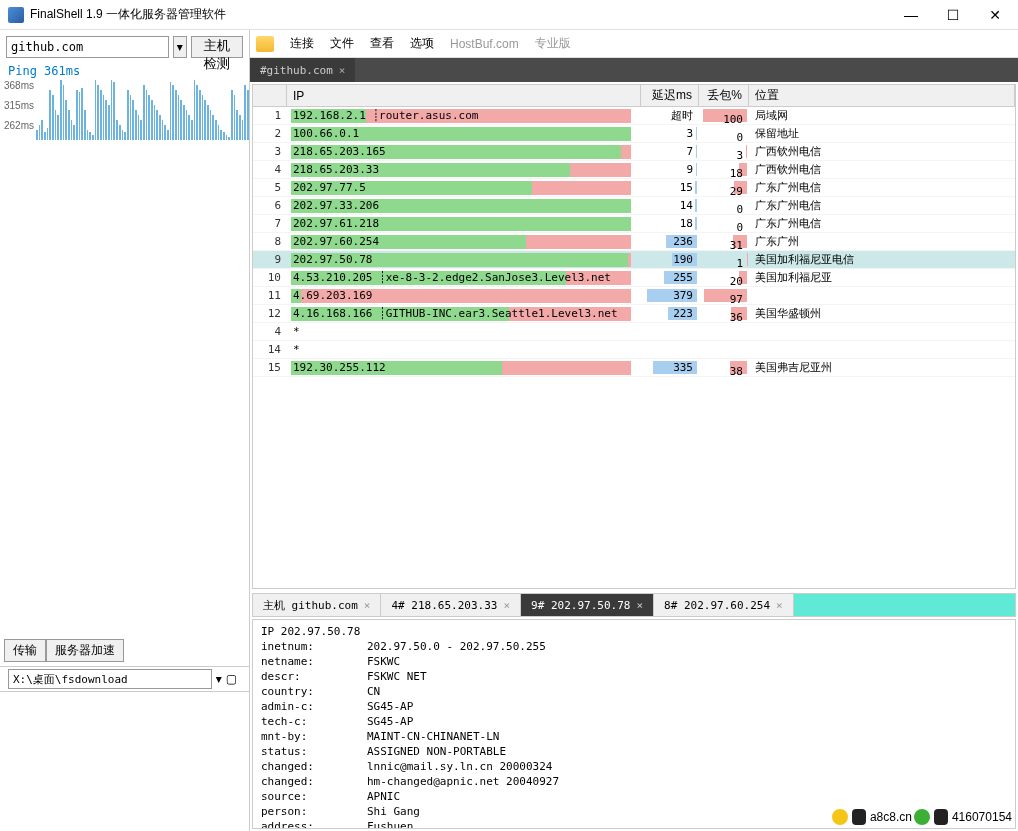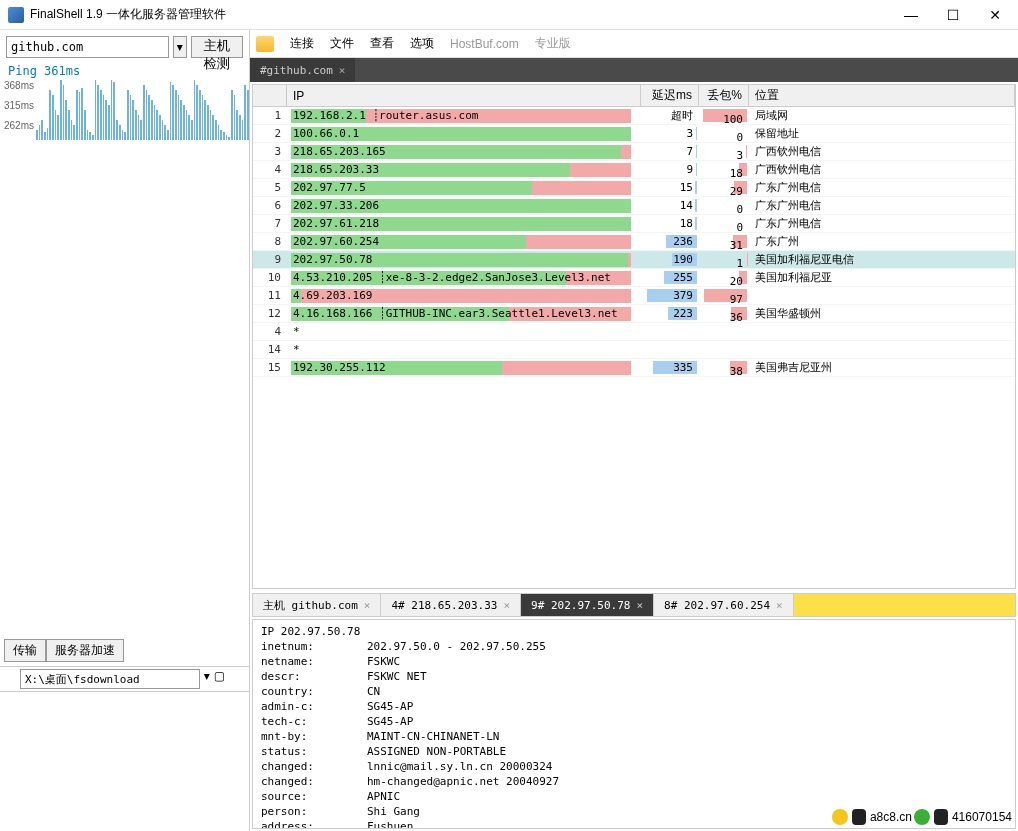--- a/index.html
+++ b/index.html
@@ -19,21 +19,21 @@
 .host-info { padding: 4px 8px; font-family: SimSun, monospace; font-size: 12px; color: #333; line-height: 16px; }
 .ping-line { color: #007acc; font-family: SimSun, monospace; padding: 0 8px; }
 .ping-graph { height: 60px; position: relative; padding-left: 36px; margin-top: 2px; }
 .ping-labels { position: absolute; left: 4px; top: 0; font-size: 10px; color: #666; }
 .ping-labels div { height: 20px; }
 .ping-bars { height: 100%; display: flex; align-items: flex-end; gap: 1px; overflow: hidden; }
 .ping-bar { width: 2px; background: #6db3e0; }
 .left-spacer { flex: 1; }
 .transfer-tabs { display: flex; padding: 4px; gap: 0; }
 .transfer-tab { border: 1px solid #999; background: #f0f0f0; padding: 2px 8px; cursor: pointer; font-size: 12px; }
-.path-row { display: flex; padding: 2px 20px; border-top: 1px solid #ccc; }
+.path-row { display: flex; align-items: center; padding: 2px 8px; border-top: 1px solid #ccc; }
 .path-input { flex: 1; height: 20px; border: 1px solid #999; padding: 0 4px; font-family: Consolas, monospace; font-size: 11px; }
 .path-icons { display: flex; gap: 4px; padding: 0 4px; }
 .path-icons span { cursor: pointer; font-size: 12px; }
 .file-area { flex: 0 0 140px; border-top: 1px solid #ccc; background: #fff; }
 
 .right-panel { flex: 1; display: flex; flex-direction: column; }
 .toolbar { height: 28px; display: flex; align-items: center; padding: 0 6px; gap: 16px; border-bottom: 1px solid #ddd; }
 .folder-icon { width: 18px; height: 16px; background: linear-gradient(#ffd76b, #f5b830); border-radius: 2px; display: inline-block; }
 .toolbar-item { cursor: pointer; font-size: 12px; }
 .toolbar-item.gray { color: #999; }
@@ -60,21 +60,21 @@
 .bar-green { background: #8ed98e; }
 .bar-red { background: #f4a9a9; }
 .tr-delay { width: 58px; justify-content: flex-end; position: relative; }
 .tr-delay-bar { position: absolute; right: 2px; top: 2px; bottom: 2px; background: #a8cef0; z-index: 1; }
 .tr-delay-text { position: relative; z-index: 2; }
 .tr-loss { width: 50px; justify-content: flex-end; position: relative; }
 .tr-loss-bar { position: absolute; right: 2px; top: 2px; bottom: 2px; background: #f4a9a9; z-index: 1; }
 .tr-loss-text { position: relative; z-index: 2; margin-top: 7px; }
 .tr-loc { flex: 1; }
 
-.bottom-tabs { height: 24px; display: flex; align-items: stretch; border: 1px solid #ccc; margin: 2px; background: #fde047; }
+.bottom-tabs { height: 24px; display: flex; align-items: stretch; border: 1px solid #ccc; margin: 2px; background: #5eead4; }
 .btab { padding: 0 10px; display: flex; align-items: center; gap: 6px; border-right: 1px solid #ccc; font-family: Consolas, SimSun, monospace; font-size: 11px; cursor: pointer; background: #f0f0f0; }
 .btab.active { background: #3a3a3a; color: #fff; }
 .btab-close { color: #999; cursor: pointer; }
 .btab.active .btab-close { color: #ccc; }
 
 .whois-panel { height: 210px; border: 1px solid #ccc; margin: 0 2px 2px 2px; padding: 4px 8px; font-family: Consolas, monospace; font-size: 11px; overflow: auto; line-height: 15px; white-space: pre; }
 
 .watermark { position: absolute; right: 6px; bottom: 6px; font-size: 12px; display: flex; flex-direction: row; align-items: flex-end; gap: 2px; }
 .wm-row { display: flex; align-items: center; gap: 4px; }
 .wm-icon { width: 16px; height: 16px; border-radius: 50%; display: inline-block; }

